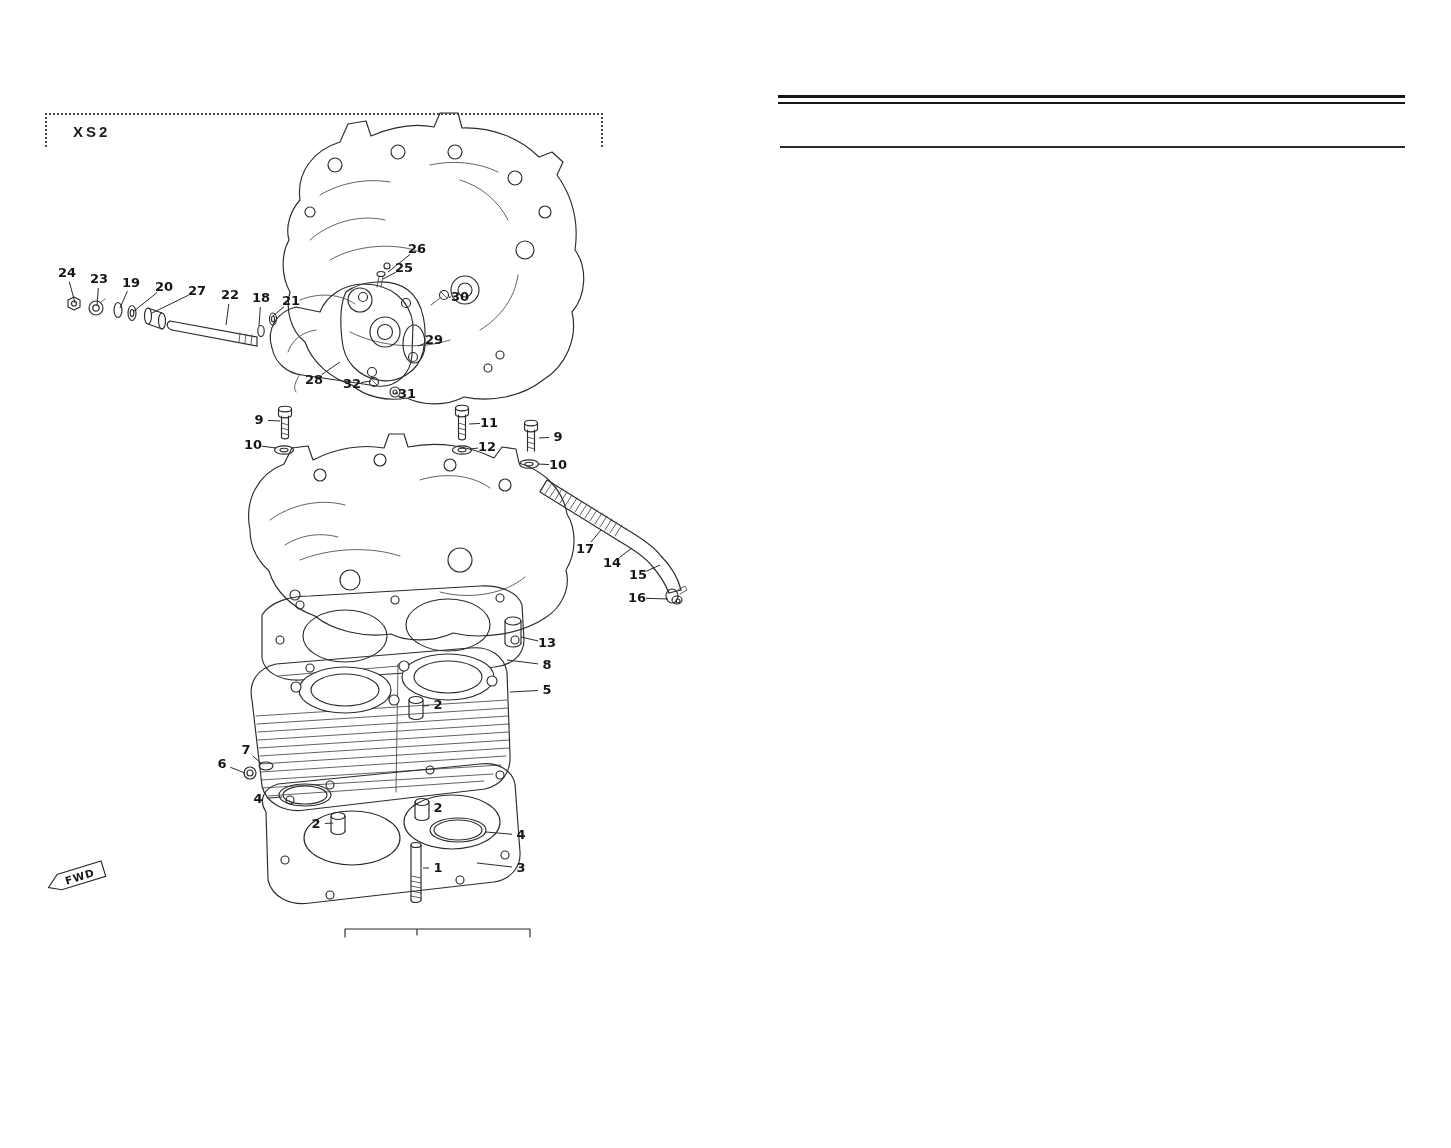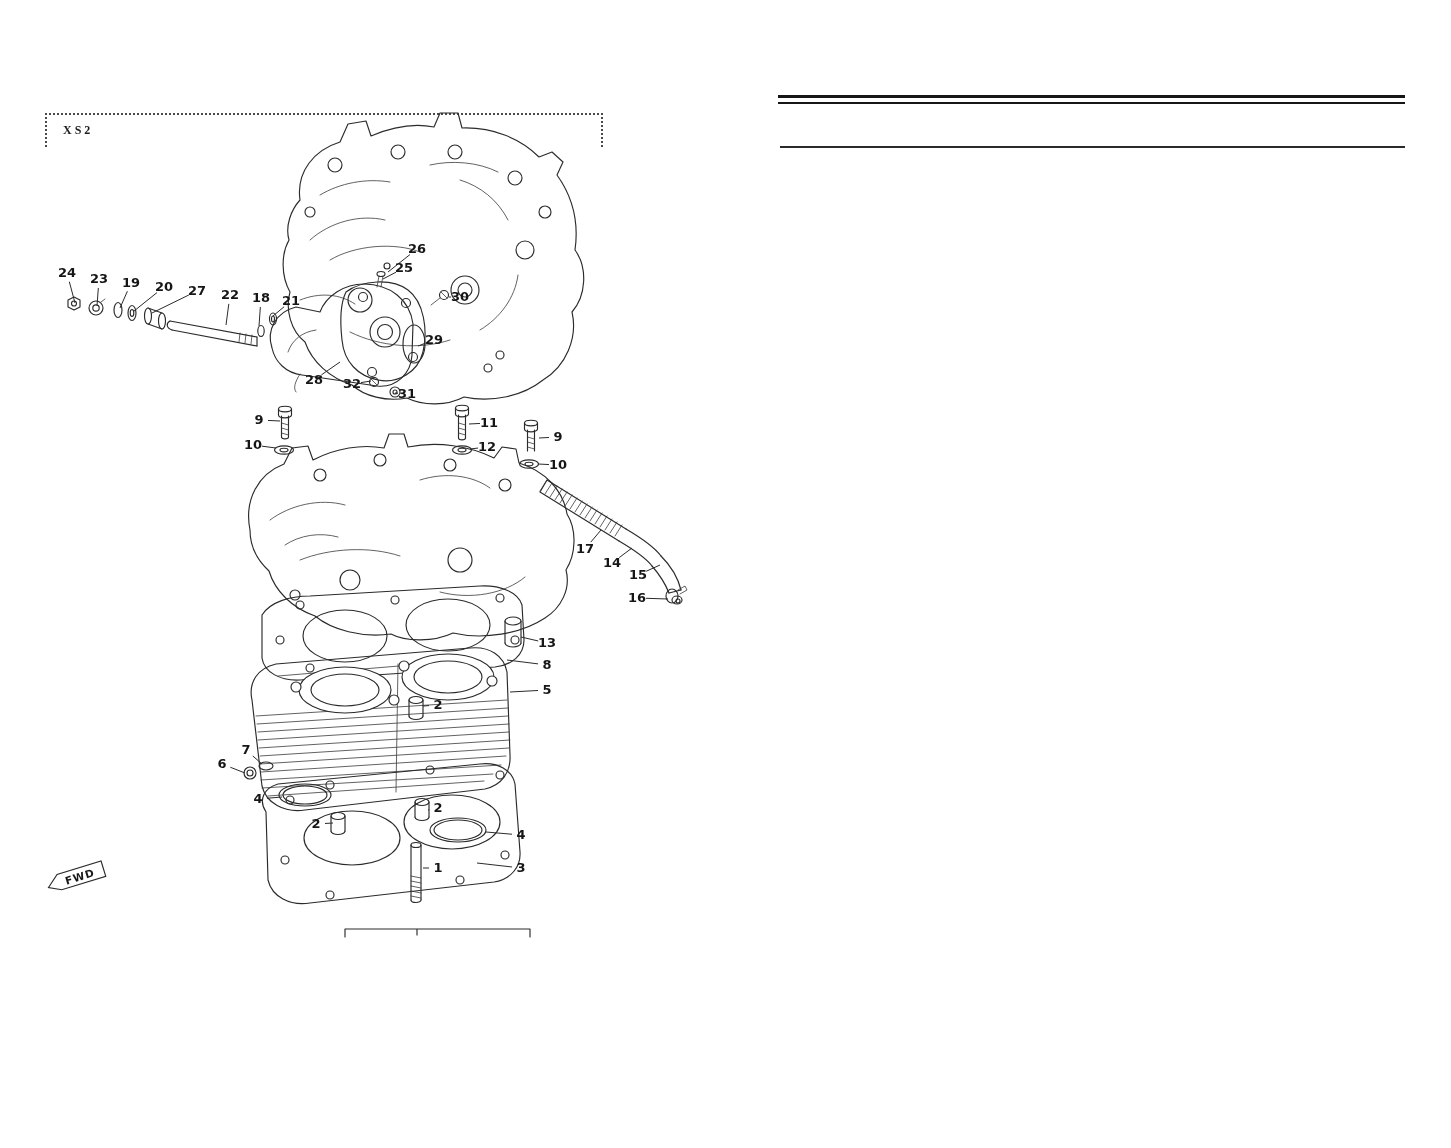--- a/index.html
+++ b/index.html
@@ -12,23 +12,23 @@
   }
   
   .crop-box{
     position:absolute;left:45px;top:113px;width:558px;height:34px;
     border-top:2px dotted #4a4a4a;
     border-left:2px dotted #4a4a4a;
     border-right:2px dotted #4a4a4a;
     box-sizing:border-box;
   }
   .model{
-    position:absolute;left:16px;top:8px;
-    font-size:12px;font-weight:600;letter-spacing:3px;color:#1d1d1d;
-    font-family:Liberation Serif, serif;
+    position:absolute;left:26px;top:8px;
+    font-size:15px;font-weight:600;letter-spacing:3px;color:#1d1d1d;
+    font-family:Liberation Sans, sans-serif;
   }
   
   .rule{position:absolute;background:#161616;}
   .rule-a{left:778px;top:95px;width:627px;height:3px;}
   .rule-b{left:778px;top:102px;width:627px;height:2px;}
   .rule-c{left:780px;top:146px;width:625px;height:2px;background:#2a2a2a;}
 
   svg.diagram{position:absolute;left:0;top:0;}
   .ink{stroke:#2b2b2b;fill:none;stroke-width:1.15;stroke-linecap:round;stroke-linejoin:round;}
   .ink-thin{stroke:#3a3a3a;fill:none;stroke-width:.8;stroke-linecap:round;}

